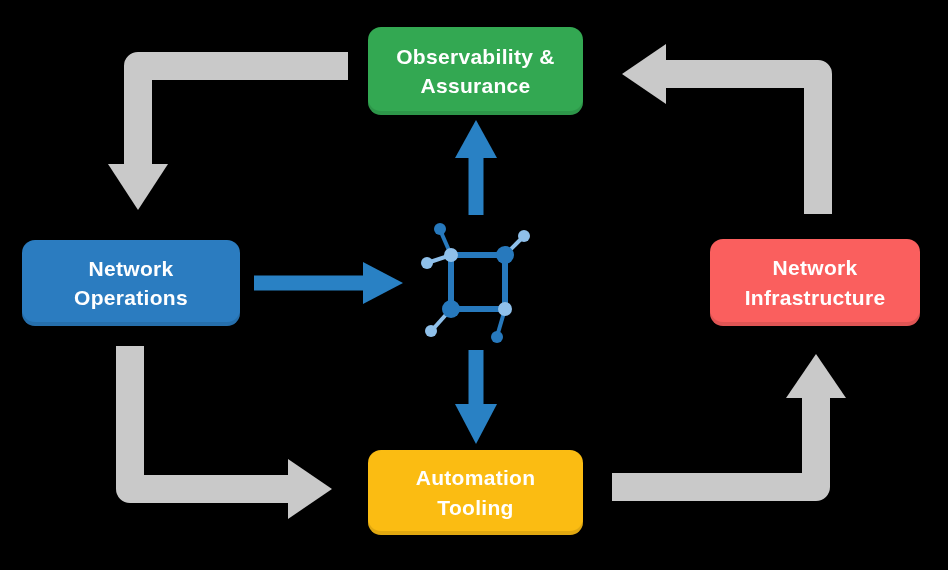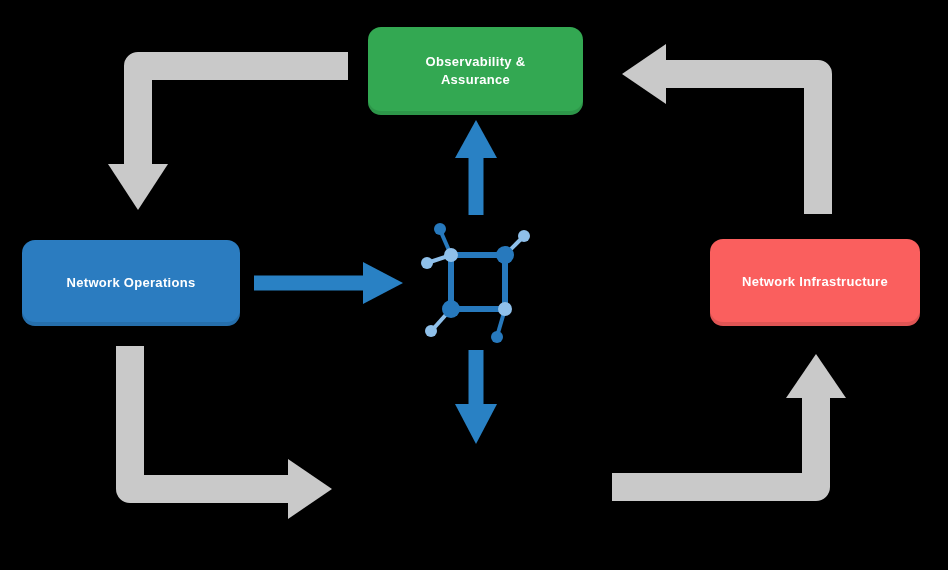--- a/index.html
+++ b/index.html
@@ -24,21 +24,21 @@
     pointer-events: none;
   }
   .node {
     position: absolute;
     display: flex;
     align-items: center;
     justify-content: center;
     text-align: center;
     border-radius: 13px;
     color: #ffffff;
-    font-size: 13px;
+    font-size: 21px;
     font-weight: 600;
     letter-spacing: 0.3px;
     line-height: 1.4;
     box-shadow: inset 0 -4px 0 rgba(0,0,0,0.10);
     z-index: 2;
   }
   .node .node-label { display: block; padding: 0 26px; }
   #node-observability   { left: 368px; top: 27px;  width: 215px; height: 88px; }
   #node-operations      { left: 22px;  top: 240px; width: 218px; height: 86px; }
   #node-infrastructure  { left: 710px; top: 239px; width: 210px; height: 87px; }
@@ -113,14 +113,17 @@
   </div>
 
   <div class="node" id="node-operations" style="background-color: rgb(43, 124, 192); justify-content: center;">
     <span class="node-label">Network Operations</span>
   </div>
 
   <div class="node" id="node-infrastructure" style="background-color: rgb(250, 95, 94);">
     <span class="node-label">Network Infrastructure</span>
   </div>
 
+  <div class="node" id="node-automation" style="background-color: rgb(251, 188, 18);">
+    <span class="node-label">Automation Tooling</span>
+  </div>
 
 </div>
 
 </body></html>

